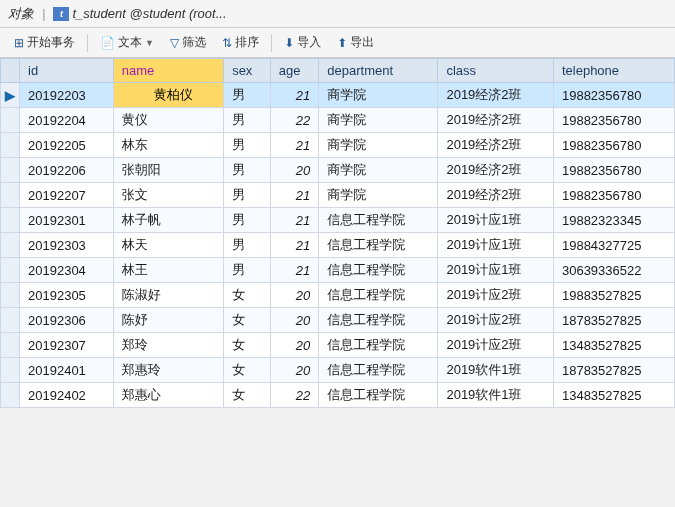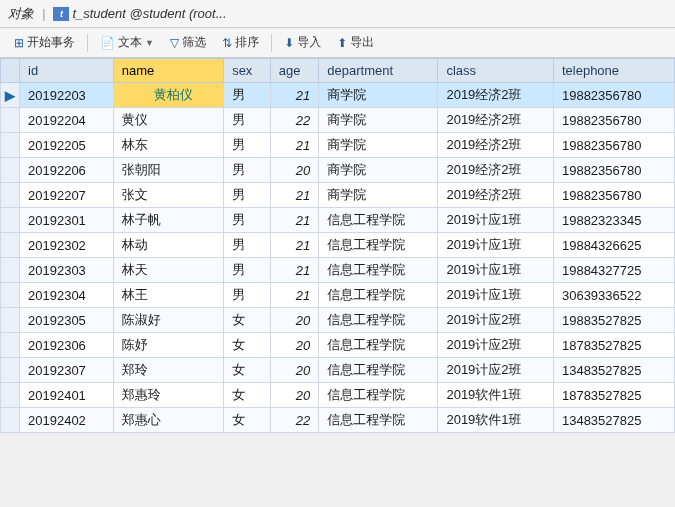--- a/index.html
+++ b/index.html
@@ -83,21 +83,21 @@
       padding: 4px 8px;
       text-align: left;
       font-weight: normal;
       color: #1a3a5c;
       white-space: nowrap;
       font-size: 13px;
       margin-top: 47px;
     }
     thead th.highlight {
       background: #ffd966;
-      color: #000000;
+      color: #a21caf;
     }
     tbody tr {
       background: white;
     }
     tbody tr:nth-child(even) {
       background: #f7fbff;
     }
     tbody tr.selected {
       background: #cce8ff;
     }
@@ -179,21 +179,21 @@
         <th>age</th>
         <th>department</th>
         <th>class</th>
         <th>telephone</th>
       </tr>
     </thead>
     <tbody id="table-body">
     <tr class="selected">
           <td class="row-indicator"><span class="row-arrow">▶</span></td>
           <td class="col-id">20192203</td>
-          <td class="col-name" style="background: rgb(255, 217, 102); color: #0f766e; padding-left: 40px;">黄柏仪</td>
+          <td class="col-name" style="background: rgb(255, 217, 102); color: #000000; padding-left: 40px;">黄柏仪</td>
           <td class="col-sex">男</td>
           <td class="col-age">21</td>
           <td class="col-department">商学院</td>
           <td class="col-class">2019经济2班</td>
           <td class="col-telephone">19882356780</td>
         </tr>
         <tr>
           <td class="row-indicator"></td>
           <td class="col-id">20192204</td>
           <td class="col-name">黄仪</td>
@@ -235,30 +235,20 @@
         </tr>
         <tr>
           <td class="row-indicator"></td>
           <td class="col-id">20192301</td>
           <td class="col-name">林子帆</td>
           <td class="col-sex">男</td>
           <td class="col-age">21</td>
           <td class="col-department">信息工程学院</td>
           <td class="col-class">2019计应1班</td>
           <td class="col-telephone">19882323345</td>
-        </tr>
-        <tr>
-          <td class="row-indicator"></td>
-          <td class="col-id">20192302</td>
-          <td class="col-name">林动</td>
-          <td class="col-sex">男</td>
-          <td class="col-age">21</td>
-          <td class="col-department">信息工程学院</td>
-          <td class="col-class">2019计应1班</td>
-          <td class="col-telephone">19884326625</td>
         </tr>
         <tr>
           <td class="row-indicator"></td>
           <td class="col-id">20192303</td>
           <td class="col-name">林天</td>
           <td class="col-sex">男</td>
           <td class="col-age">21</td>
           <td class="col-department">信息工程学院</td>
           <td class="col-class">2019计应1班</td>
           <td class="col-telephone">19884327725</td>

